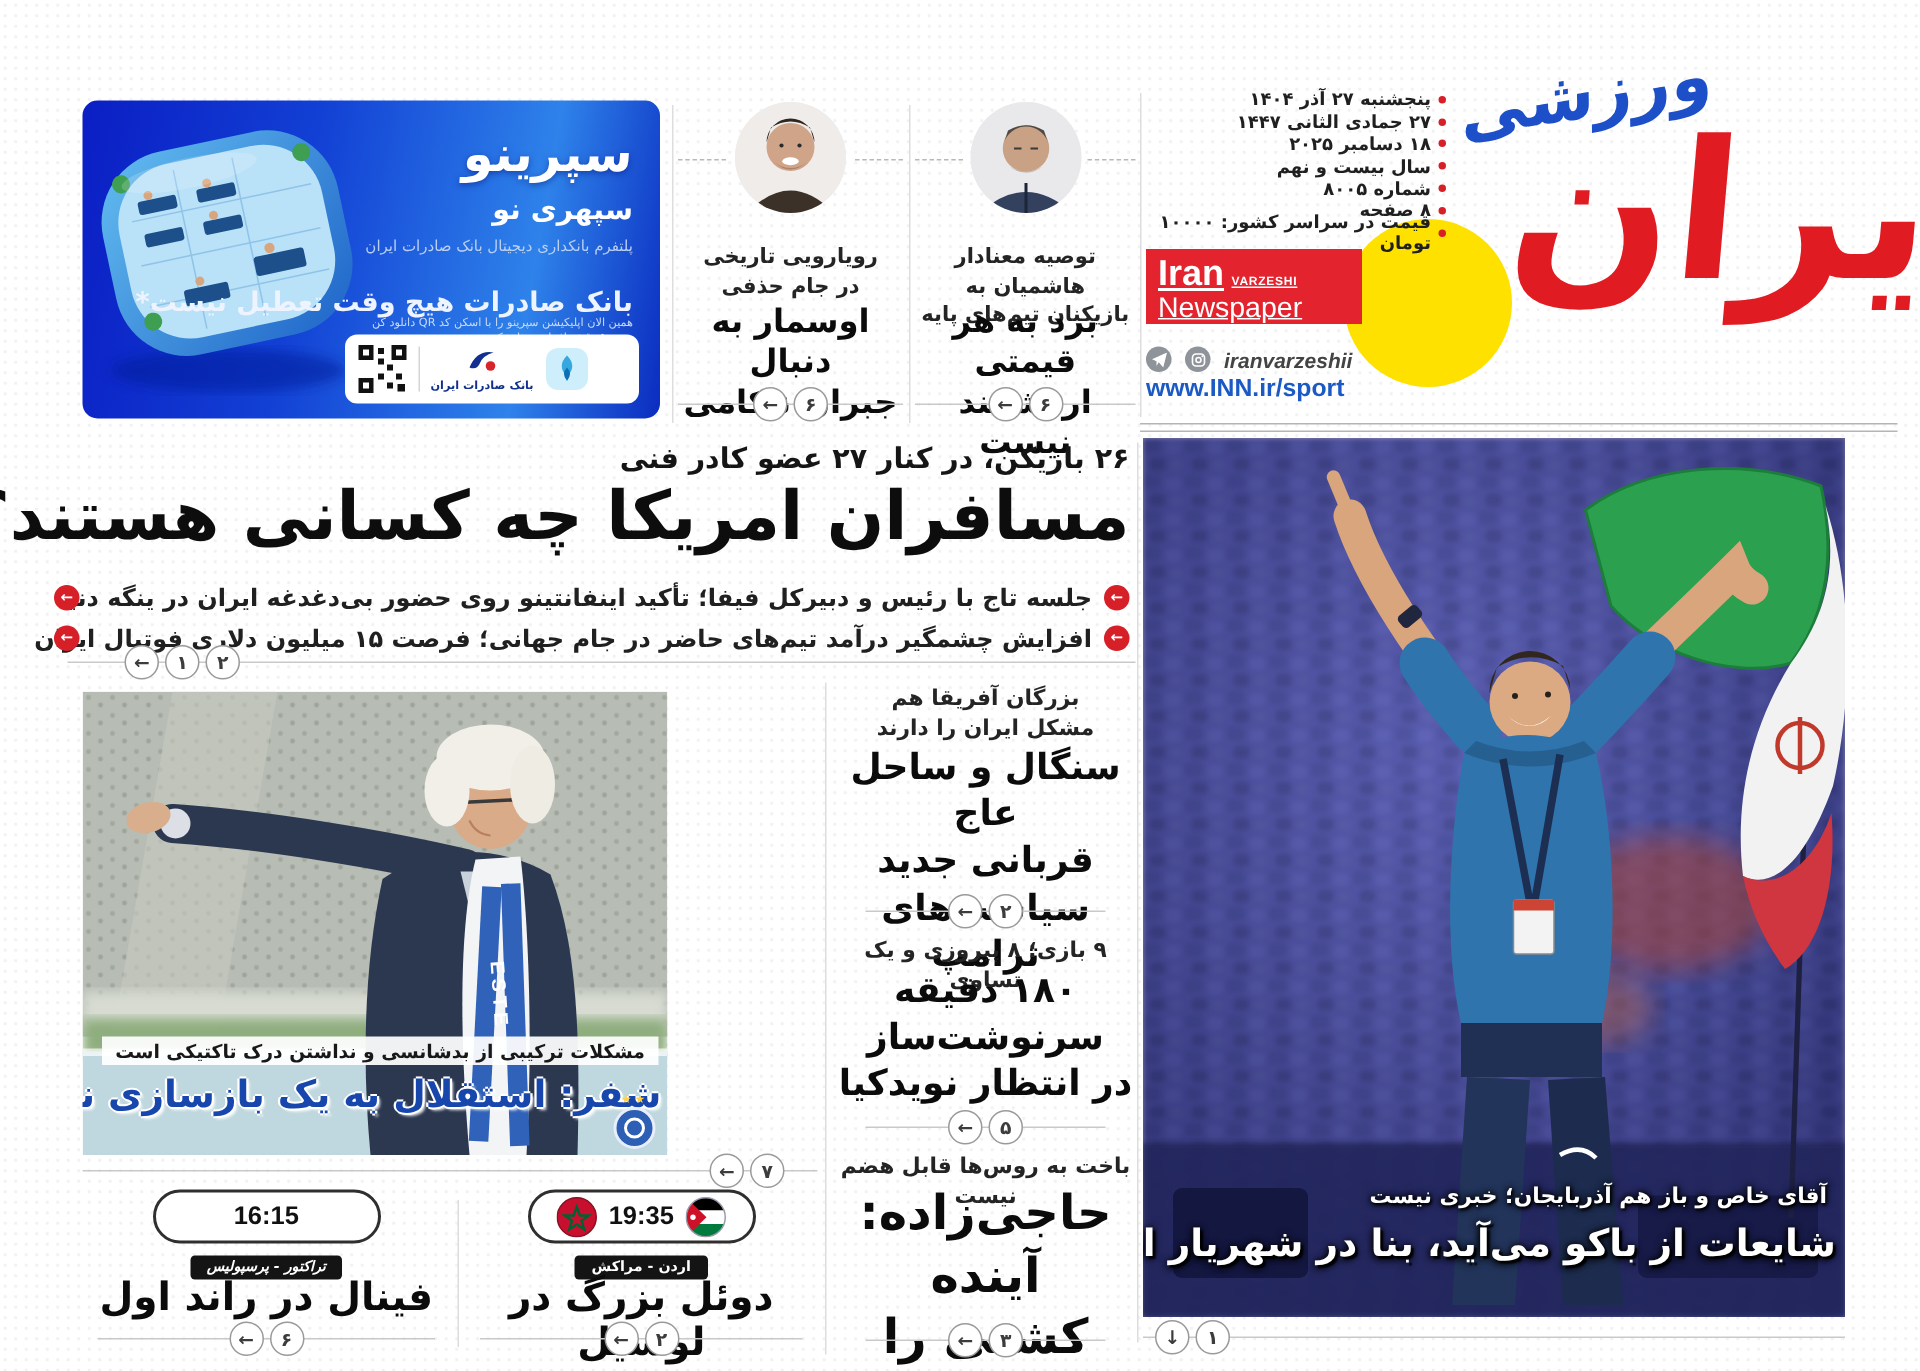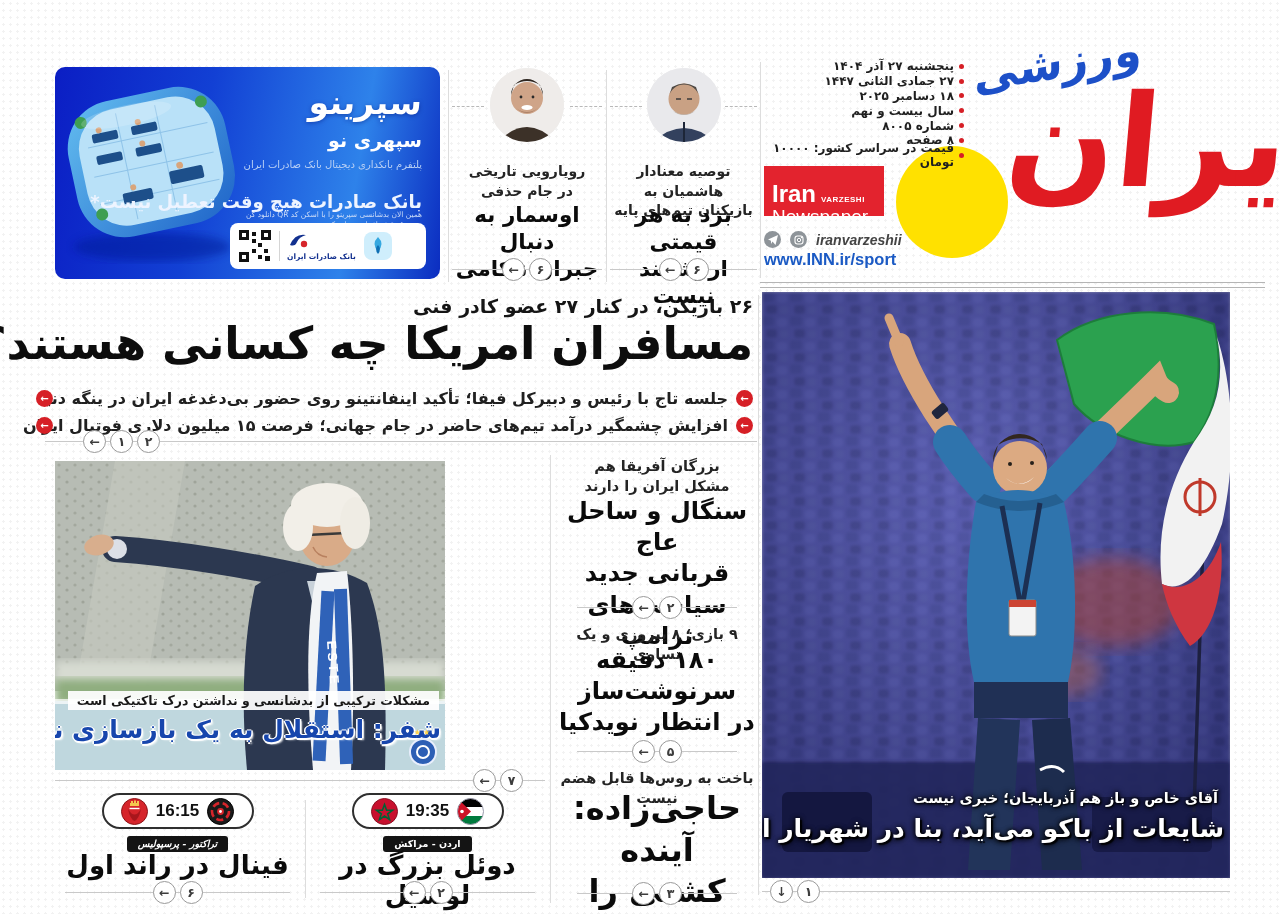--- a/index.html
+++ b/index.html
@@ -65,21 +65,21 @@
       <div class="datesrow">
           <span class="reddot"></span>
           <span>۸ صفحه</span>
         </div>
       <div class="datesrow">
           <span class="reddot"></span>
           <span>قیمت در سراسر کشور: ۱۰۰۰۰ تومان</span>
         </div>
     </div>
 
-    <div class="abs" style="left:9px;top:166px;width:120px;height:50px;background:#e3232e;color:#fff;padding:16px 8px;box-sizing:border-box;">
+    <div class="abs" style="left:9px;top:166px;width:144px;height:50px;background:#e3232e;color:#fff;padding:5px 8px;box-sizing:border-box;text-decoration:underline;">
       <div style="display:flex;align-items:baseline;gap:5px;">
         <span class="lat b" style="font-size:24px;line-height:1;">Iran</span>
         <span class="lat b" style="font-size:8px;letter-spacing:.5px;">VARZESHI</span>
       </div>
       <div class="lat" style="font-size:19px;line-height:1;margin-top:1px;">Newspaper</div>
     </div>
 
     <div class="abs" style="left:9px;top:231px;display:flex;align-items:center;gap:9px;font-style:italic;">
       <span style="width:17px;height:17px;border-radius:50%;background:#8e9499;display:flex;align-items:center;justify-content:center;">
         <svg width="10" height="10" viewBox="0 0 10 10">
@@ -144,21 +144,21 @@
             <circle cx="46" cy="128" r="6"></circle>
           </g>
         <ellipse cx="90" cy="36" rx="46" ry="10" fill="#fff" opacity=".18"></ellipse>
       </g>
     </svg>
 
     <div class="abs rtl b" style="right:18px;top:16px;font-size:33px;color:#fff;transform:skewX(-4deg);text-shadow:0 1px 4px rgba(0,20,120,.5);">سپرینو</div>
     <div class="abs rtl b" style="right:18px;top:62px;font-size:19px;color:#fff;">سپهری نو</div>
     <div class="abs rtl" style="right:18px;top:92px;font-size:10px;color:#b9d0f5;">پلتفرم بانکداری دیجیتال بانک صادرات ایران</div>
     <div class="abs rtl b" style="right:18px;top:124px;font-size:18px;color:#eef4ff;">بانک صادرات هیچ وقت تعطیل نیست*</div>
-    <div class="abs rtl" style="right:18px;top:143px;font-size:7.5px;color:#c9daf8;">همین الان بدشانسی سپرینو را با اسکن کد QR دانلود کن</div>
+    <div class="abs rtl" style="right:18px;top:143px;font-size:7.5px;color:#c9daf8;">همین الان اپلیکیشن سپرینو را با اسکن کد QR دانلود کن</div>
     <div class="abs rtl" style="right:18px;top:153px;font-size:7.5px;color:#c9daf8;">و زیر ۵ دقیقه افتتاح حساب کن</div>
 
     <div class="abs" style="right:14px;bottom:10px;width:196px;height:46px;background:#fff;border-radius:8px;display:flex;align-items:center;gap:7px;padding:0 8px;box-sizing:border-box;">
       <svg width="34" height="34" viewBox="0 0 34 34">
         <rect width="34" height="34" fill="#fff"></rect>
         <g fill="#111">
           <rect x="1" y="1" width="10" height="10"></rect>
             <rect x="23" y="1" width="10" height="10"></rect>
             <rect x="1" y="23" width="10" height="10"></rect>
           <rect x="14" y="3" width="4" height="4"></rect>
@@ -169,21 +169,21 @@
             <rect x="20" y="26" width="4" height="4"></rect>
             <rect x="27" y="27" width="5" height="5"></rect>
         </g>
         <g fill="#fff">
             <rect x="4" y="4" width="4" height="4"></rect>
             <rect x="26" y="4" width="4" height="4"></rect>
             <rect x="4" y="26" width="4" height="4"></rect>
           </g>
       </svg>
       <div style="width:1px;height:30px;background:#d5d5d5;"></div>
-      <div style="display:flex;flex-direction:column;align-items:flex-start;gap:1px;">
+      <div style="display:flex;flex-direction:column;align-items:center;gap:1px;">
         <svg width="22" height="20" viewBox="0 0 22 20">
           <path d="M3,14 Q8,2 19,4 Q12,6 10,11 Q8,16 3,14 Z" fill="#12308f"></path>
           <circle cx="17" cy="13" r="3.2" fill="#d6252b"></circle>
         </svg>
         <span class="rtl b" style="font-size:7.5px;color:#12308f;">بانک صادرات ایران</span>
       </div>
       <svg width="30" height="30" viewBox="0 0 30 30">
         <rect x="1" y="1" width="28" height="28" rx="8" fill="#cfeefc"></rect>
         <path d="M15,6 Q22,13 15,20 Q8,13 15,6 Z" fill="#35a8e0"></path>
         <path d="M15,14 Q19,18 15,23 Q11,18 15,14 Z" fill="#0c6fb4"></path>
@@ -479,21 +479,21 @@
       <div class="hl" style="left:0;right:0;top:11px;"></div>
       <div class="pgrow" style="justify-content:center;">
         <div class="pgc">←</div>
         <div class="pgc">۲</div>
       </div>
     </div>
   </div>
 
   <div class="abs" style="left:55px;top:793px;width:245px;height:112px;">
     <div class="abs" style="left:50%;top:0;transform:translateX(-50%);width:152px;height:36px;border:2px solid #2f2f2f;border-radius:18px;background:#fff;
-                display:flex;align-items:center;justify-content:center;gap:8px;box-sizing:border-box;">
+                display:flex;align-items:center;justify-content:center;gap:8px;box-sizing:border-box;flex-direction:column;">
       <svg width="27" height="27" viewBox="0 0 27 27">
         <circle cx="13.5" cy="13.5" r="13" fill="#d6252b" stroke="#8e1418"></circle>
         <rect x="9" y="5" width="9" height="3" fill="#f3c74f"></rect>
         <rect x="10" y="3" width="2" height="2.5" fill="#f3c74f"></rect>
           <rect x="13" y="2.5" width="2" height="3" fill="#f3c74f"></rect>
           <rect x="16" y="3" width="2" height="2.5" fill="#f3c74f"></rect>
         <path d="M7,11 Q13.5,22 20,11 Q18,21 13.5,23 Q9,21 7,11 Z" fill="#a8161c"></path>
         <path d="M8.5,10.5 H18.5" stroke="#fff" stroke-width="1.4"></path>
       </svg>
       <span class="lat b" style="font-size:17px;color:#111;">16:15</span>

